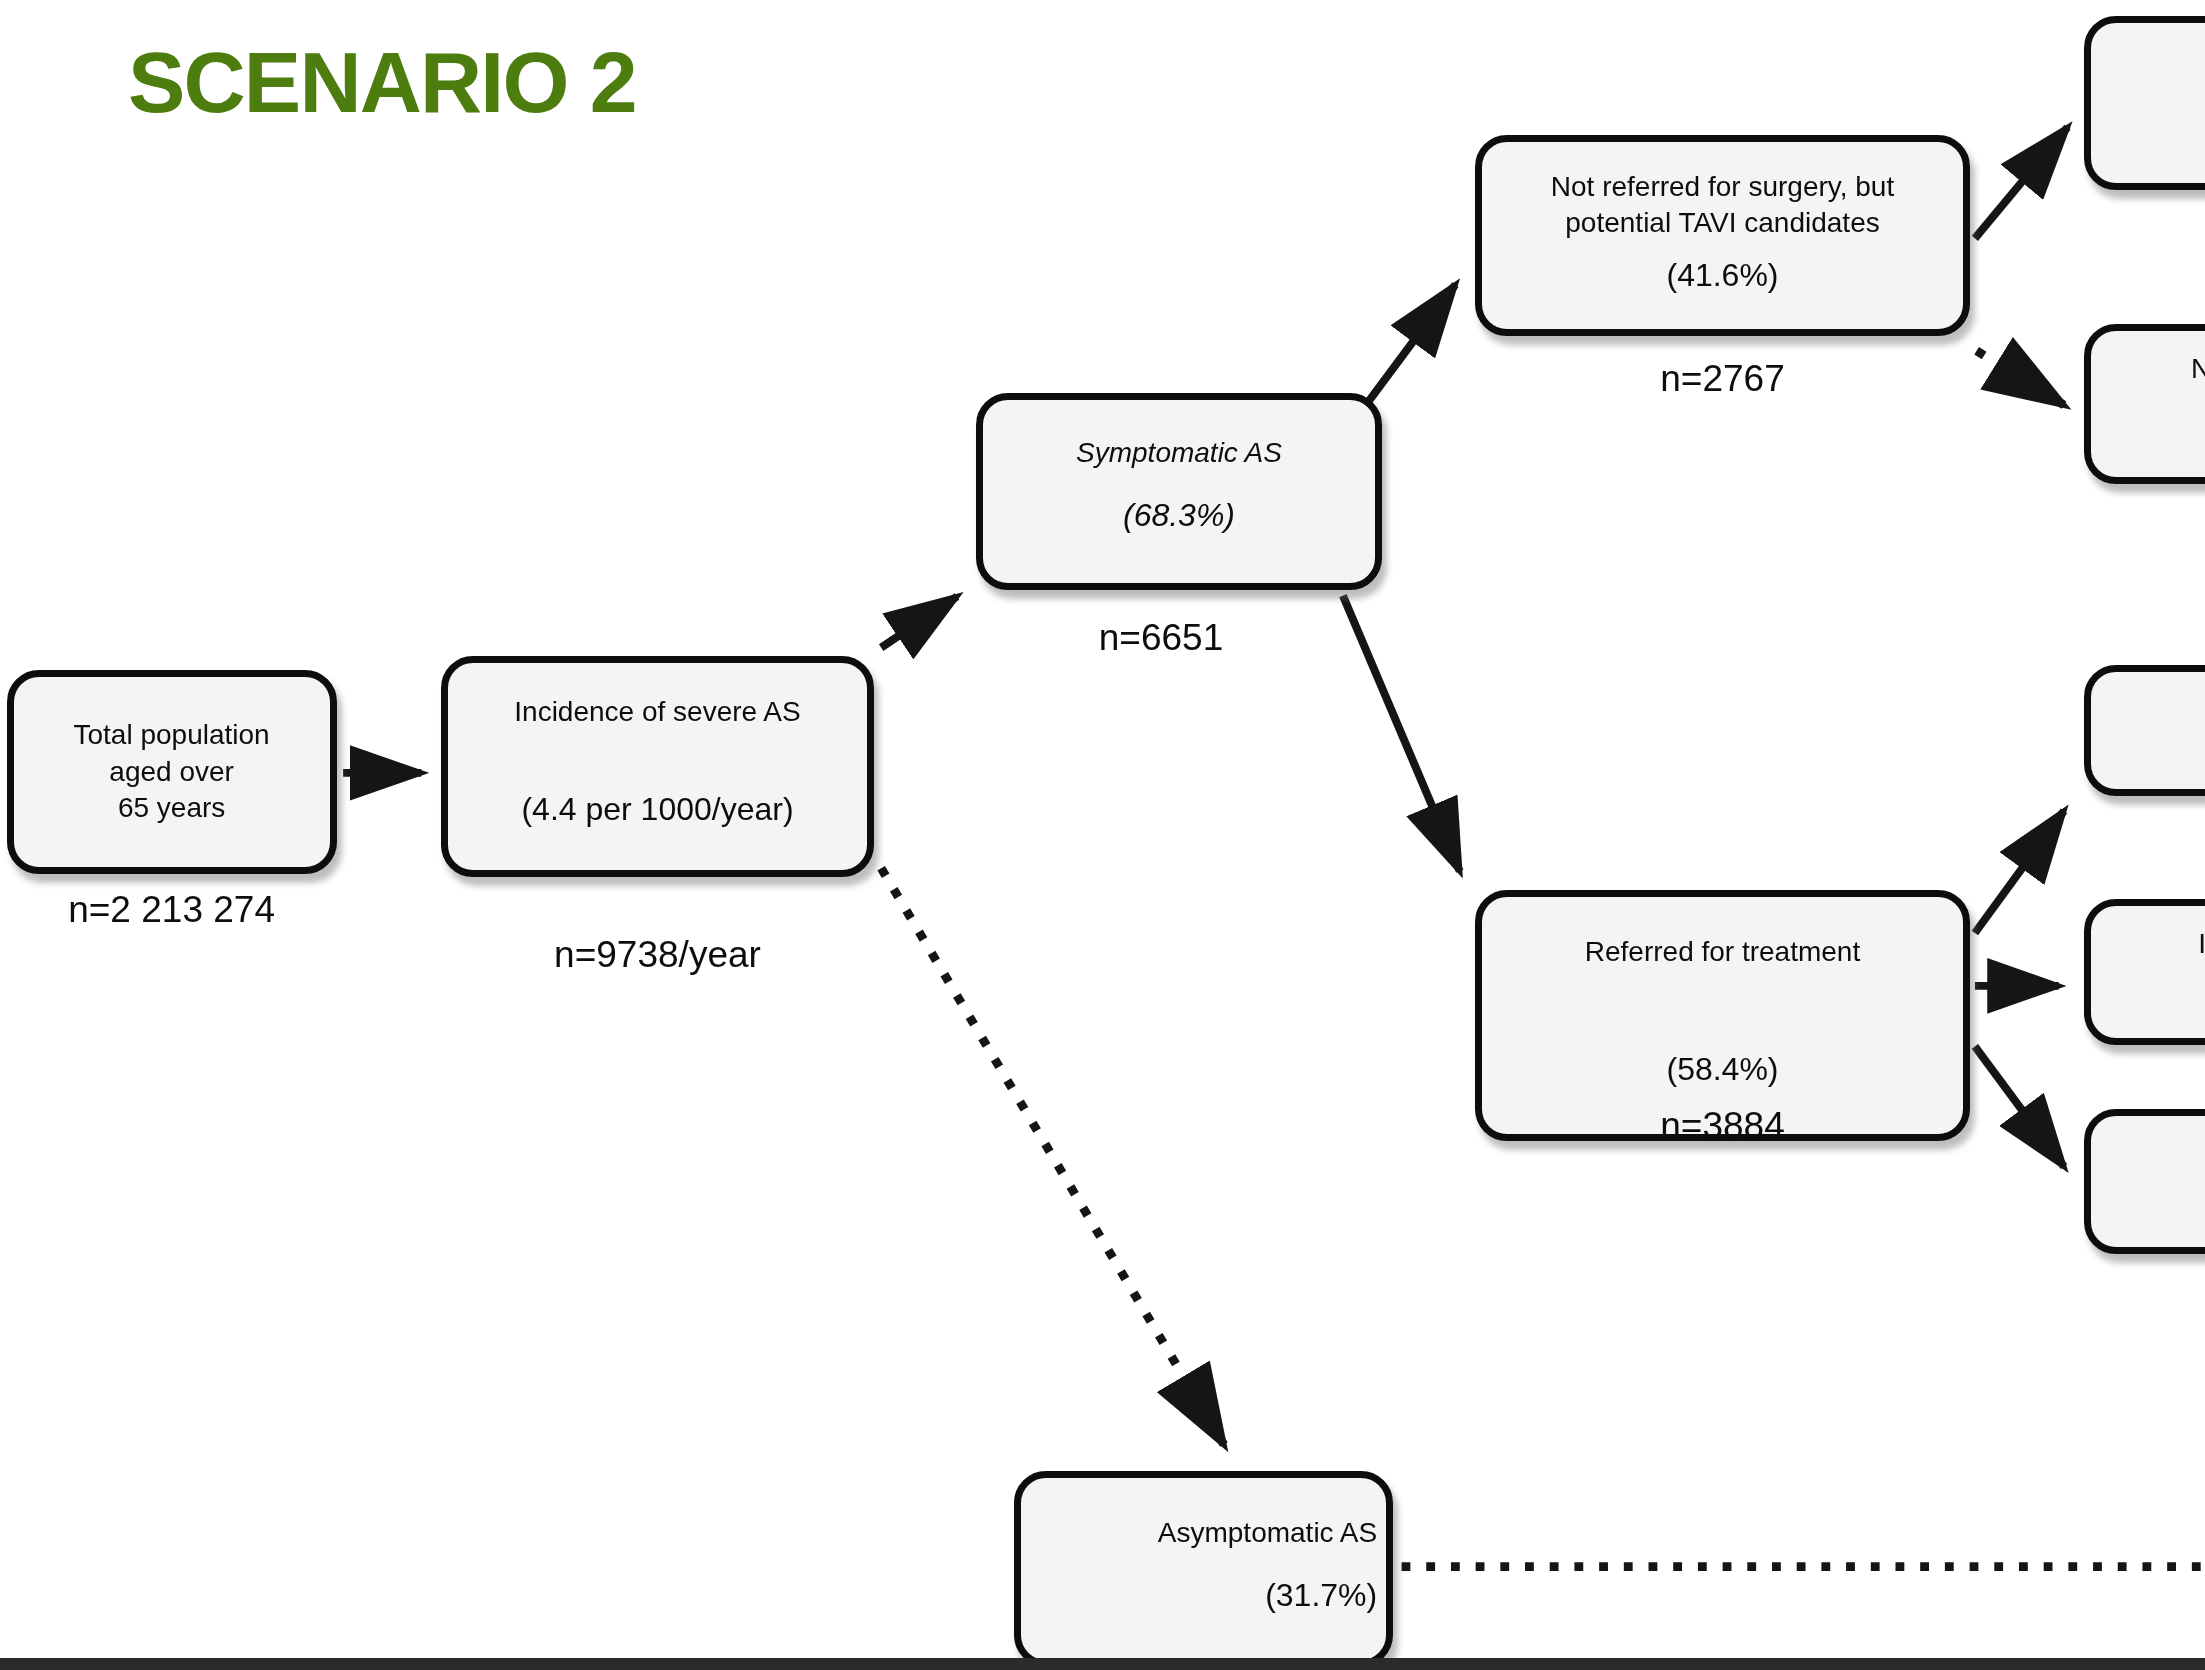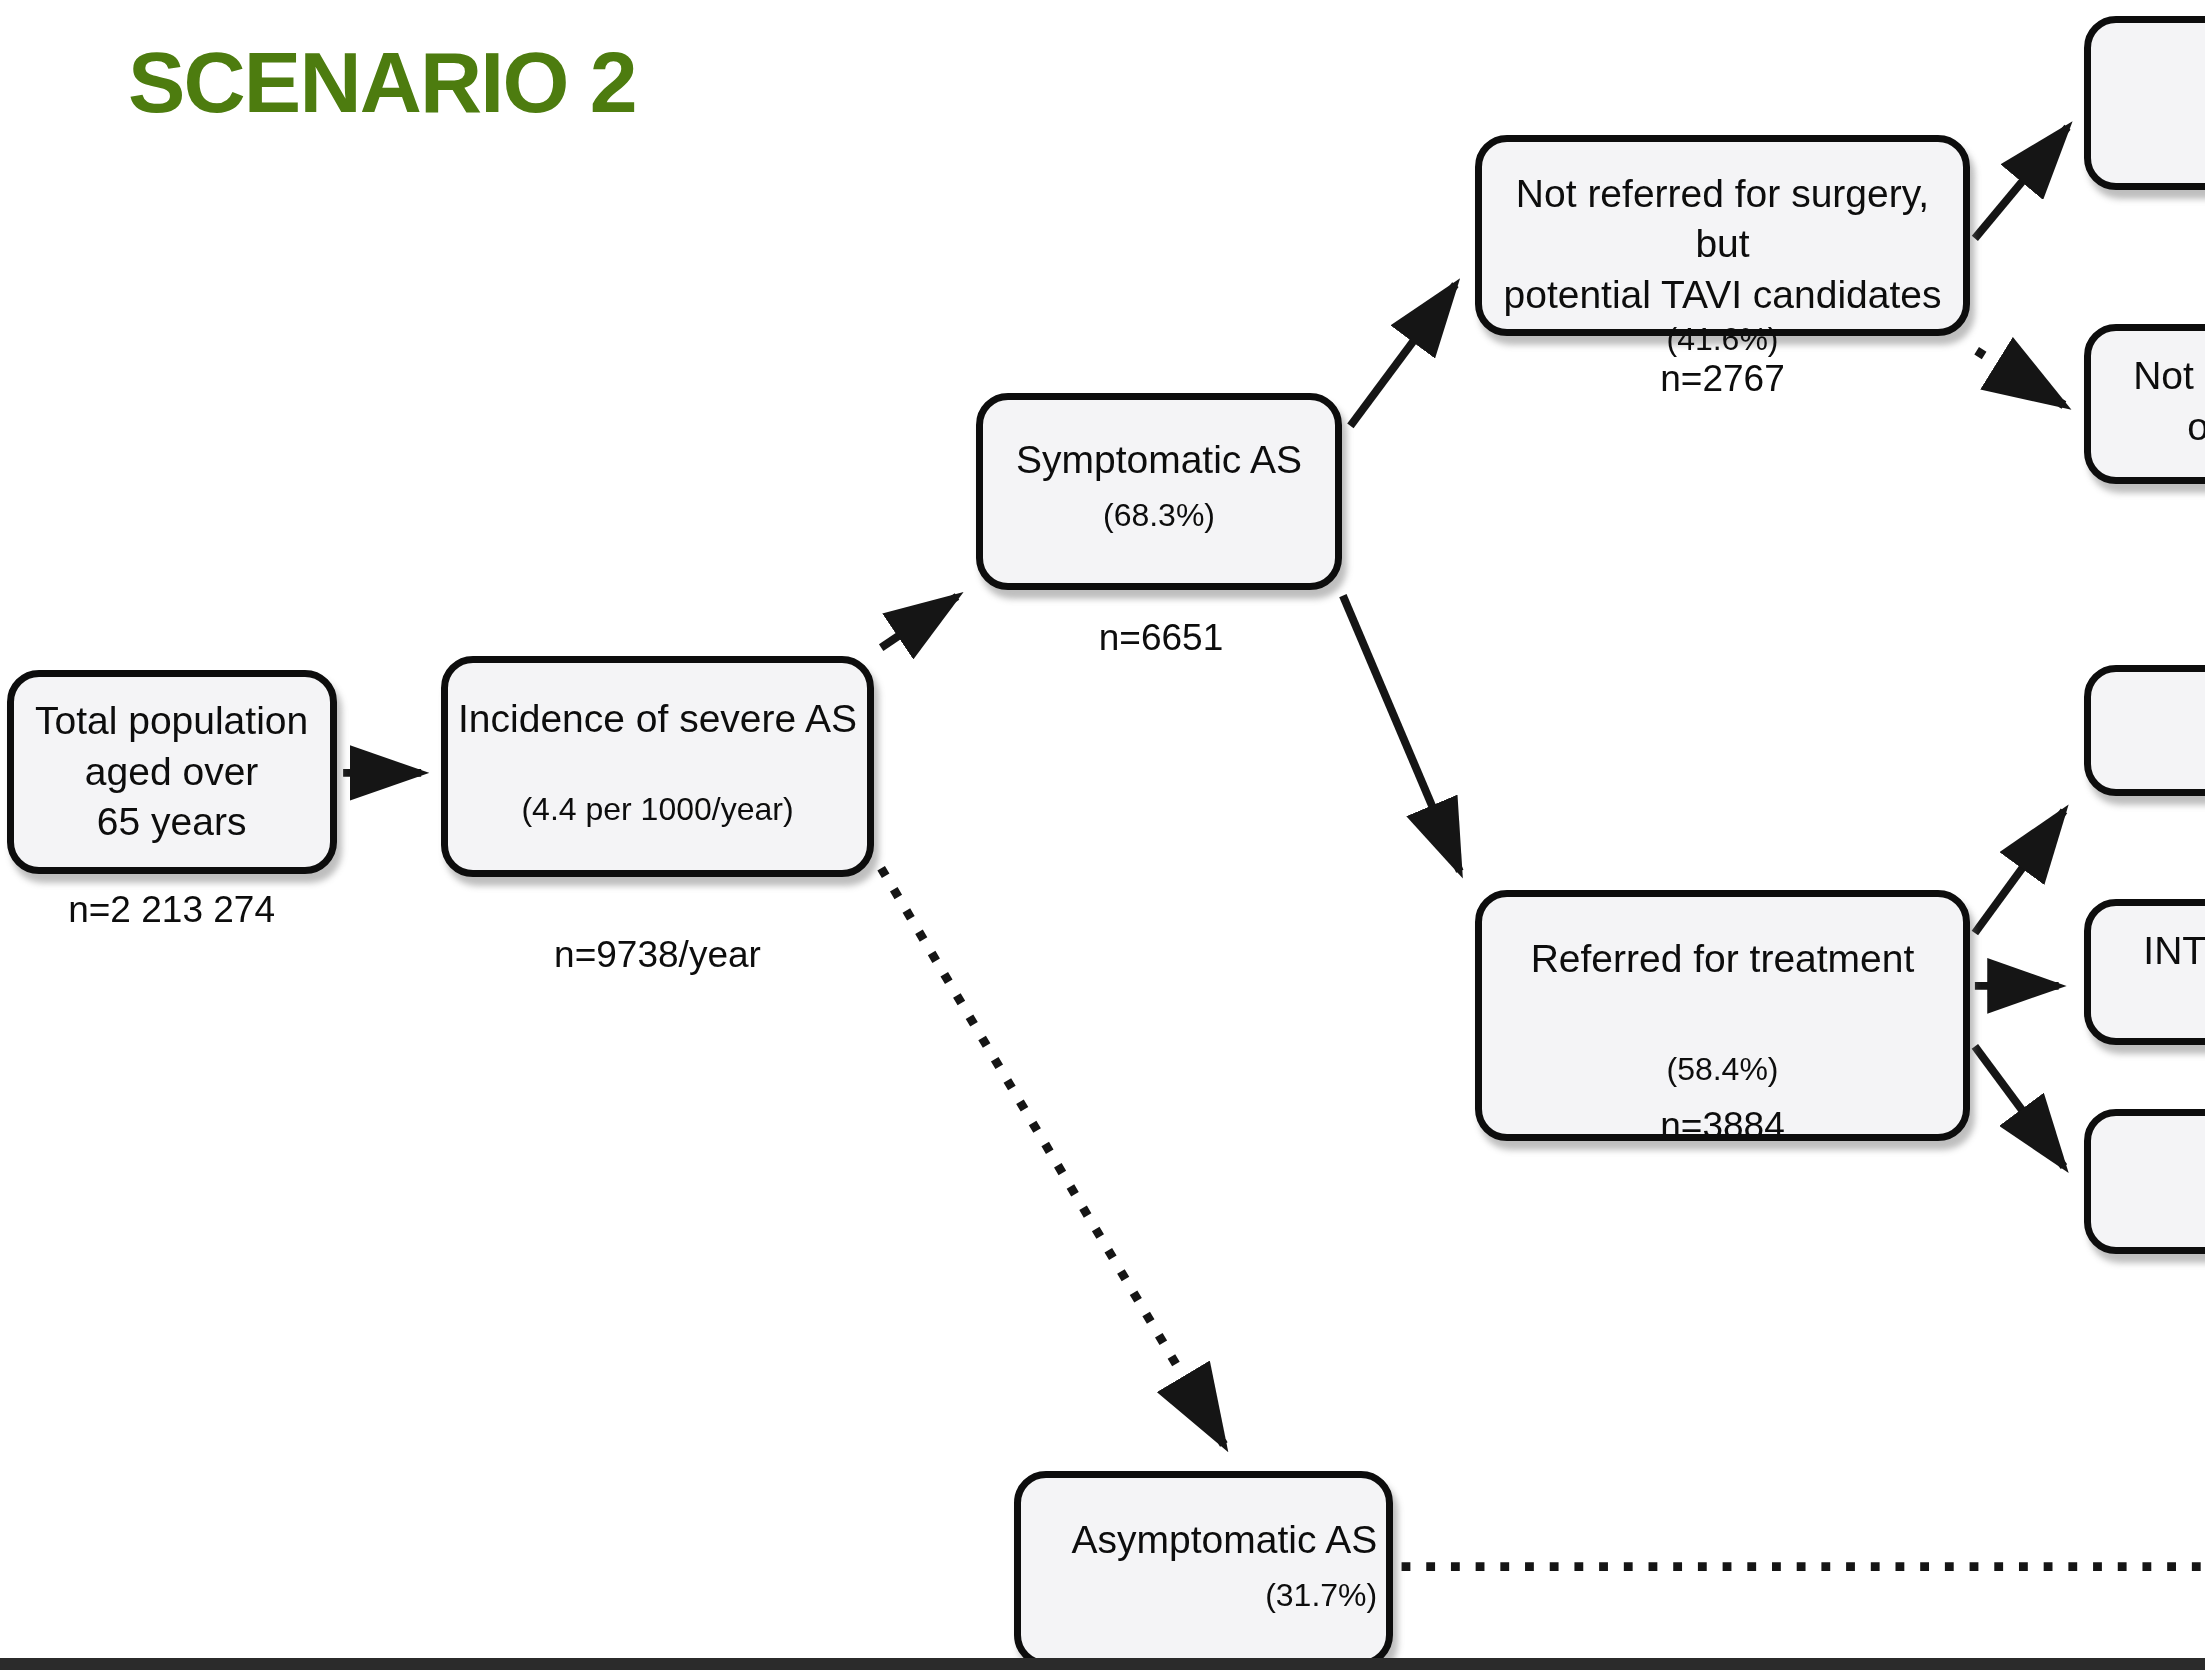--- a/index.html
+++ b/index.html
@@ -7,36 +7,36 @@
   #canvas{position:relative;width:3118px;height:1671px;background:#ffffff;overflow:hidden;}
 
   .title{position:absolute;left:128px;top:33px;font-size:86px;font-weight:bold;color:#4d7c0f;letter-spacing:-1.8px;}
   .subtitle{position:absolute;left:128px;top:207px;font-size:58px;font-weight:bold;color:#0a0a0a;letter-spacing:-0.9px;}
 
   .node{position:absolute;box-sizing:border-box;background:var(--box-bg,#f4f4f6);
         border:7px solid var(--border,#0d0d0d);border-radius:32px;
         box-shadow:4.4px 8.8px 6.2px rgba(110,110,110,.45);
         display:flex;flex-direction:column;justify-content:space-between;align-items:center;
         text-align:center;color:#0d0d0d;}
-  .node .nl{font-size:39px;line-height:1.3;white-space:pre-line;}
+  .node .nl{font-size:28px;line-height:1.3;white-space:pre-line;}
   .node .np{font-size:32px;}
   .node.center{justify-content:center;}
 
   .nlbl{position:absolute;font-size:37px;color:#0d0d0d;text-align:center;}
 
   svg.arrows{position:absolute;left:0;top:0;width:3118px;height:1671px;pointer-events:none;}
   .s{stroke:#151515;stroke-width:18;fill:none;}
   .d{stroke:#151515;stroke-width:20;fill:none;stroke-dasharray:20 36;}
 
   .bottomline{position:absolute;left:0;top:1658px;width:3118px;height:12.3px;background:#2b2b2b;}
 
   
   #nd-totalpop{left:6.6px;top:670px;width:330px;height:204px;padding:24px 7px;}
   #nd-incidence{left:441px;top:656px;width:433px;height:221px;padding:31px 8.8px 42px;gap:40px;}
-  #nd-symptomatic{left:976px;top:393px;width:366px;height:197px;padding:35px 8.8px 49px;}
+  #nd-symptomatic{left:976px;top:393px;width:406px;height:197px;padding:35px 8.8px 49px;font-style:italic;}
   #nd-asymptomatic{left:1014px;top:1471px;width:379px;height:196px;padding:37px 8.8px 46px;align-items:flex-end;}
   #nd-notreferred{left:1475px;top:135px;width:495px;height:201px;padding:26.5px 13.2px 35px;}
   #nd-referred{left:1475px;top:890px;width:495px;height:251px;padding:37px 8.8px 46px;}
   #nd-treated{left:2084px;top:16px;width:508px;height:174px;padding:26.5px 8.8px 40px;}
   #nd-nottreated{left:2084px;top:324px;width:508px;height:160px;padding:20px 8.8px 26.5px;}
   #nd-highrisk{left:2084px;top:665px;width:508px;height:131px;padding:17.6px 8.8px 24px;}
   #nd-intermediate{left:2084px;top:899px;width:508px;height:146px;padding:20px 8.8px 26.5px;}
   #nd-lowrisk{left:2084px;top:1109px;width:508px;height:145px;padding:20px 8.8px 26.5px;}
 
   

